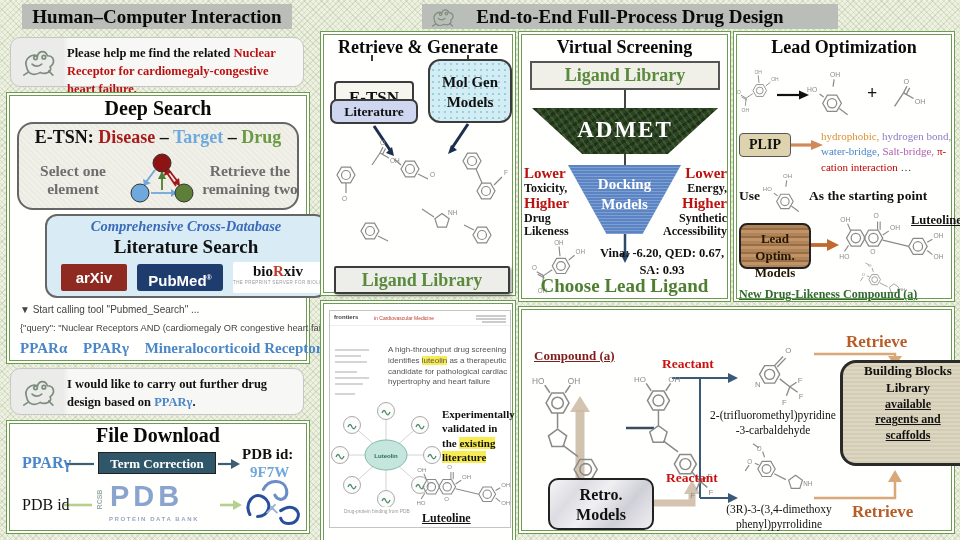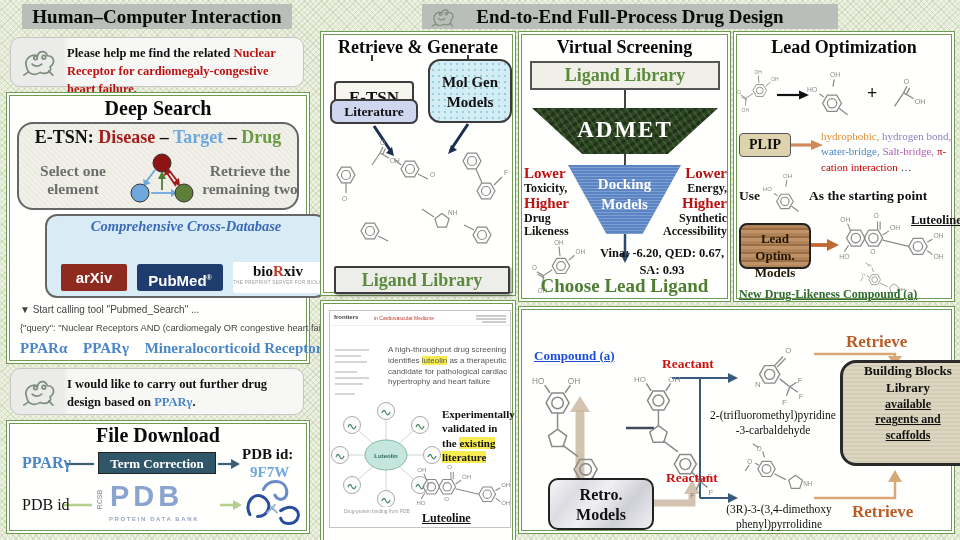--- a/index.html
+++ b/index.html
@@ -228,20 +228,21 @@
       <line x1="35" y1="38" x2="35" y2="27" stroke="#4e7e32" stroke-width="1.8"></line>
           <polygon points="31,27 39,27 35,19" fill="#4e7e32"></polygon>
       <circle cx="35" cy="11" r="9" fill="#8e1414" stroke="#333"></circle>
       <circle cx="13" cy="41" r="9" fill="#6fa8dc" stroke="#333"></circle>
       <circle cx="57" cy="41" r="9" fill="#5e7f38" stroke="#333"></circle>
     </svg>
     <div class="abs b gray ctr" style="left:182px;top:38px;width:98px;font-size:15.5px;line-height:1.15;">Retrieve the remaining two</div>
   </div>
   <div class="abs litbox" style="left:7px;top:118px;width:282px;height:84px;margin-left:28px;">
     <div class="abs ctr b" style="left:0;right:0;top:2px;font-size:14.5px;font-style:italic;color:#3a6ab8;">Comprehensive Cross-Database</div>
+    <div class="abs ctr b" style="left:0;right:0;top:20px;font-size:19px;">Literature Search</div>
     <div class="abs ctr sans" style="left:14px;top:48px;width:66px;height:27px;background:#8e2a20;border-radius:2px;color:#fff;font-weight:bold;font-size:15px;line-height:27px;"><span>arXiv</span></div>
     <div class="abs ctr sans" style="left:90px;top:48px;width:86px;height:27px;background:#1e3c6e;border-radius:3px;color:#fff;font-weight:bold;font-size:15px;line-height:27px;"><span>PubMed</span><sup style="font-size:7px;">®</sup></div>
     <div class="abs ctr" style="left:186px;top:46px;width:90px;height:31px;background:#fff;border-radius:2px;">
       <div class="nowrap" style="font-size:15px;font-weight:bold;line-height:18px;"><span>bio</span><span style="color:#c0392b">R</span><span>xiv</span></div>
       <div class="sans nowrap" style="font-size:4.5px;color:#999;letter-spacing:.4px;">THE PREPRINT SERVER FOR BIOLOGY</div>
     </div>
   </div>
   <div class="abs sans nowrap" style="left:10px;top:208px;font-size:10px;color:#444;">▼ Start calling tool "Pubmed_Search" ...</div>
   <div class="abs sans nowrap" style="left:10px;top:227px;font-size:9.3px;color:#444;">{"query": "Nuclear Receptors AND (cardiomegaly OR congestive heart failure)"}</div>
   <div class="abs b nowrap" style="left:10px;top:244px;font-size:15px;color:#4a86c8;">
@@ -473,21 +474,21 @@
     <line x1="178" y1="68" x2="178" y2="188" stroke="#3a5a7a" stroke-width="2"></line>
     <line x1="150" y1="68" x2="206" y2="68" stroke="#3a5a7a" stroke-width="2"></line>
         <polygon points="206,63 206,73 216,68" fill="#3a5a7a"></polygon>
     <line x1="178" y1="188" x2="206" y2="188" stroke="#3a5a7a" stroke-width="2"></line>
         <polygon points="206,183 206,193 216,188" fill="#3a5a7a"></polygon>
     <path d="M292,44 L373,44 L373,46" fill="none" stroke="#d9a878" stroke-width="2.5"></path>
         <polygon points="366,46 380,46 373,56" fill="#d9a878"></polygon>
     <path d="M292,188 L373,188 L373,172" fill="none" stroke="#d9a878" stroke-width="2.5"></path>
         <polygon points="366,172 380,172 373,160" fill="#d9a878"></polygon>
   </svg>
-  <div class="abs b u" style="left:12px;top:38px;font-size:13px;color:#1d4ed8;">Compound (a)</div>
+  <div class="abs b u" style="left:12px;top:38px;font-size:13px;color:#7f1d1d;">Compound (a)</div>
   <svg class="abs mol" style="left:10px;top:56px;" width="92" height="148" viewBox="0 0 72 106">
         <use href="#compoundA"></use>
       </svg>
   <svg class="abs mol" style="left:112px;top:52px;" width="88" height="148" viewBox="0 0 72 106">
         <use href="#compoundA"></use>
       </svg>
   <div class="abs b" style="left:140px;top:46px;font-size:13.5px;color:#cc1111;">Reactant</div>
   <div class="abs b" style="left:144px;top:160px;font-size:13.5px;color:#cc1111;">Reactant</div>
   <svg class="abs mol" style="left:212px;top:24px;" width="78" height="74" viewBox="0 0 66 66">
         <use href="#pyr"></use>

